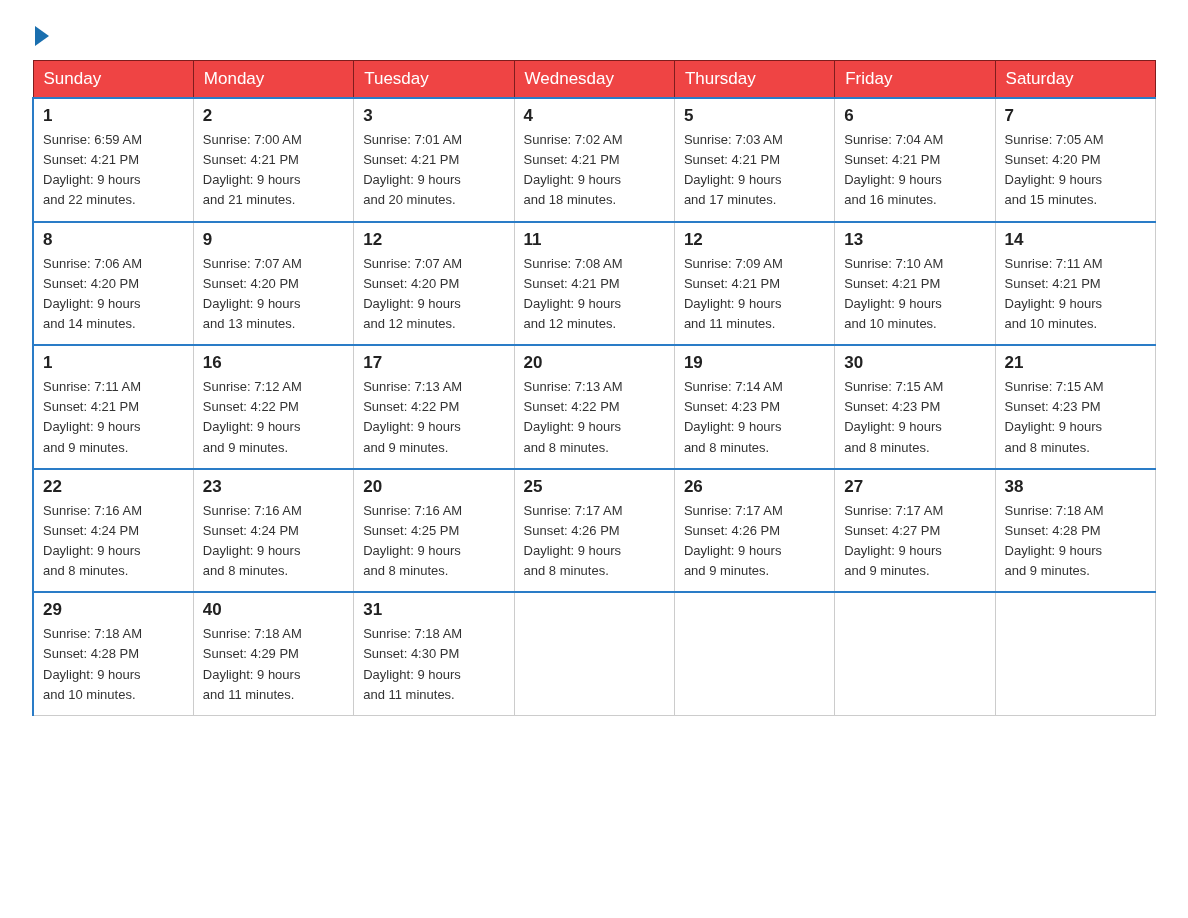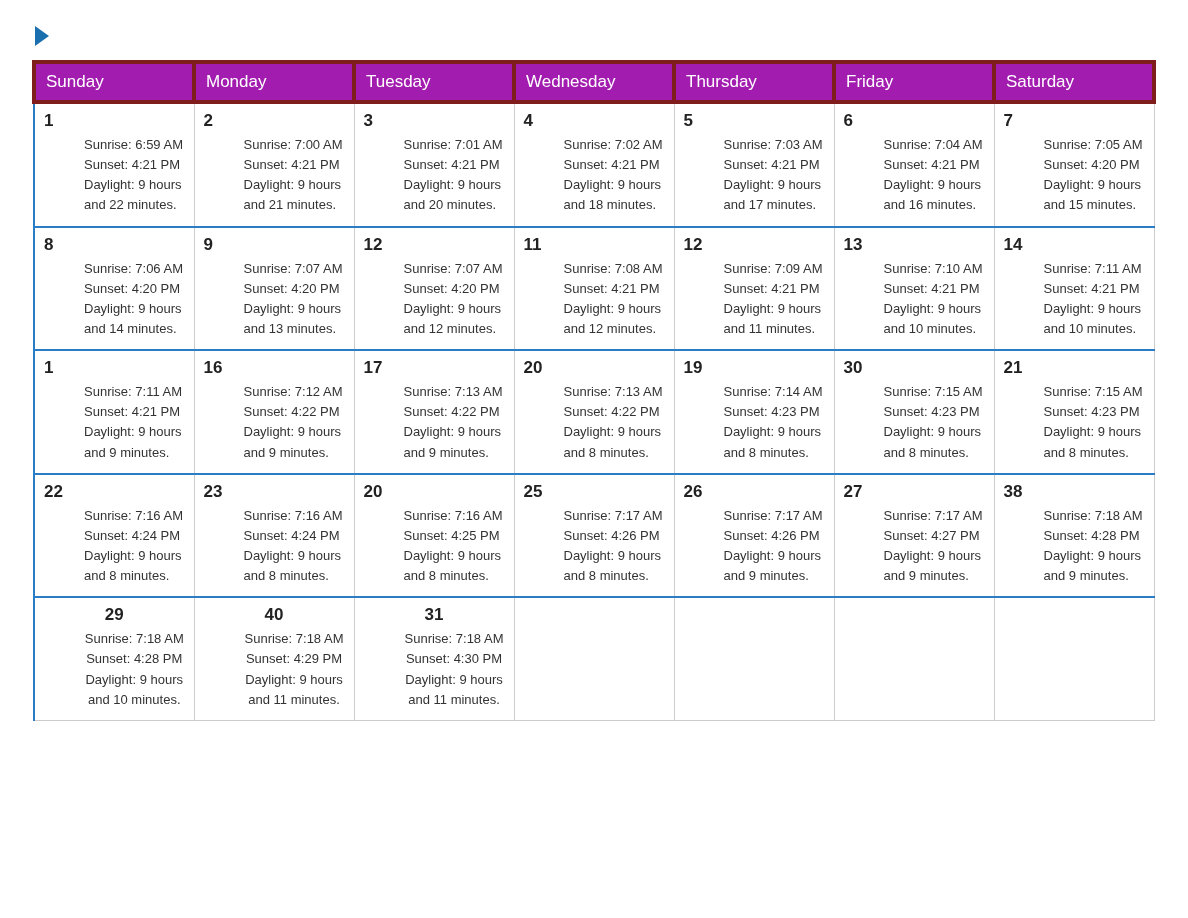--- a/index.html
+++ b/index.html
@@ -59,51 +59,49 @@
       font-size: 22px;
       color: #444;
       margin-top: 4px;
     }
     table {
       width: 100%;
       border-collapse: collapse;
       table-layout: fixed;
     }
     thead tr th {
-      background-color: #a21caf;
+      background-color: #ef4444;
       color: #fff;
       font-size: 17px;
       font-weight: normal;
       padding: 8px 10px;
       text-align: left;
-      border: 4px solid #7f1d1d;
+      border: 1px solid #7f1d1d;
     }
     tbody tr td {
       vertical-align: top;
       padding: 7px 9px 10px 9px;
       border: 1px solid #ccc;
       font-size: 13.5px;
       color: #222;
       height: 115px;
     }
     tbody tr:last-child td {
       height: 105px;
-      text-align: center;
     }
     .day-number {
       font-size: 17px;
       font-weight: bold;
       margin-bottom: 4px;
       display: block;
     }
     .day-info {
       font-size: 13px;
       color: #333;
       line-height: 1.55;
-      margin-left: 40px;
     }
     tbody tr td:first-child {
       border-left: 2px solid #2a7cc7;
     }
     tbody tr:first-child td {
       border-top: 2px solid #2a7cc7;
     }
     tbody tr td {
       border-top: 2px solid #2a7cc7;
     }

